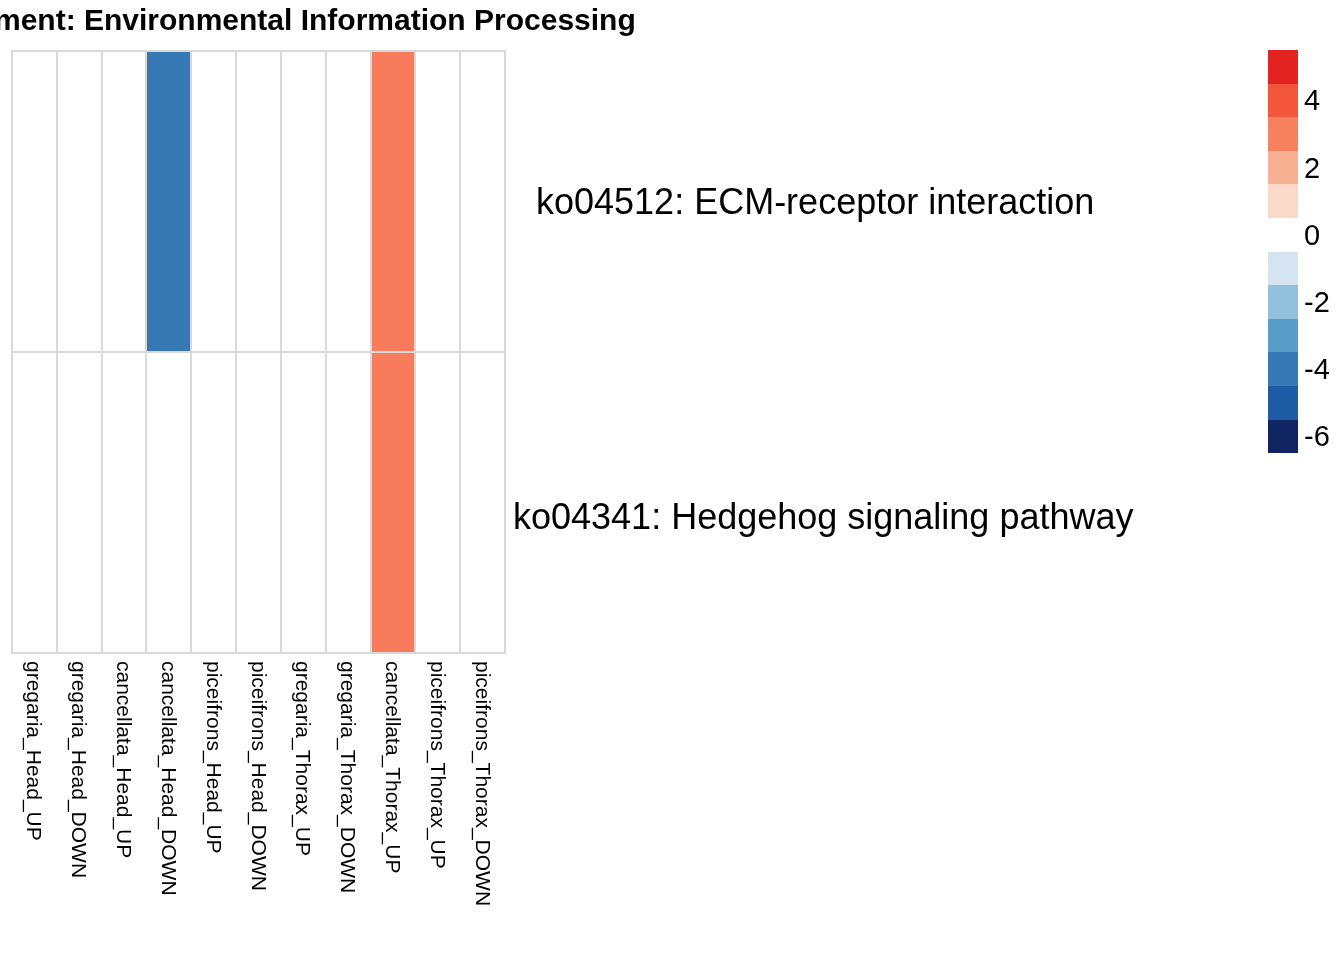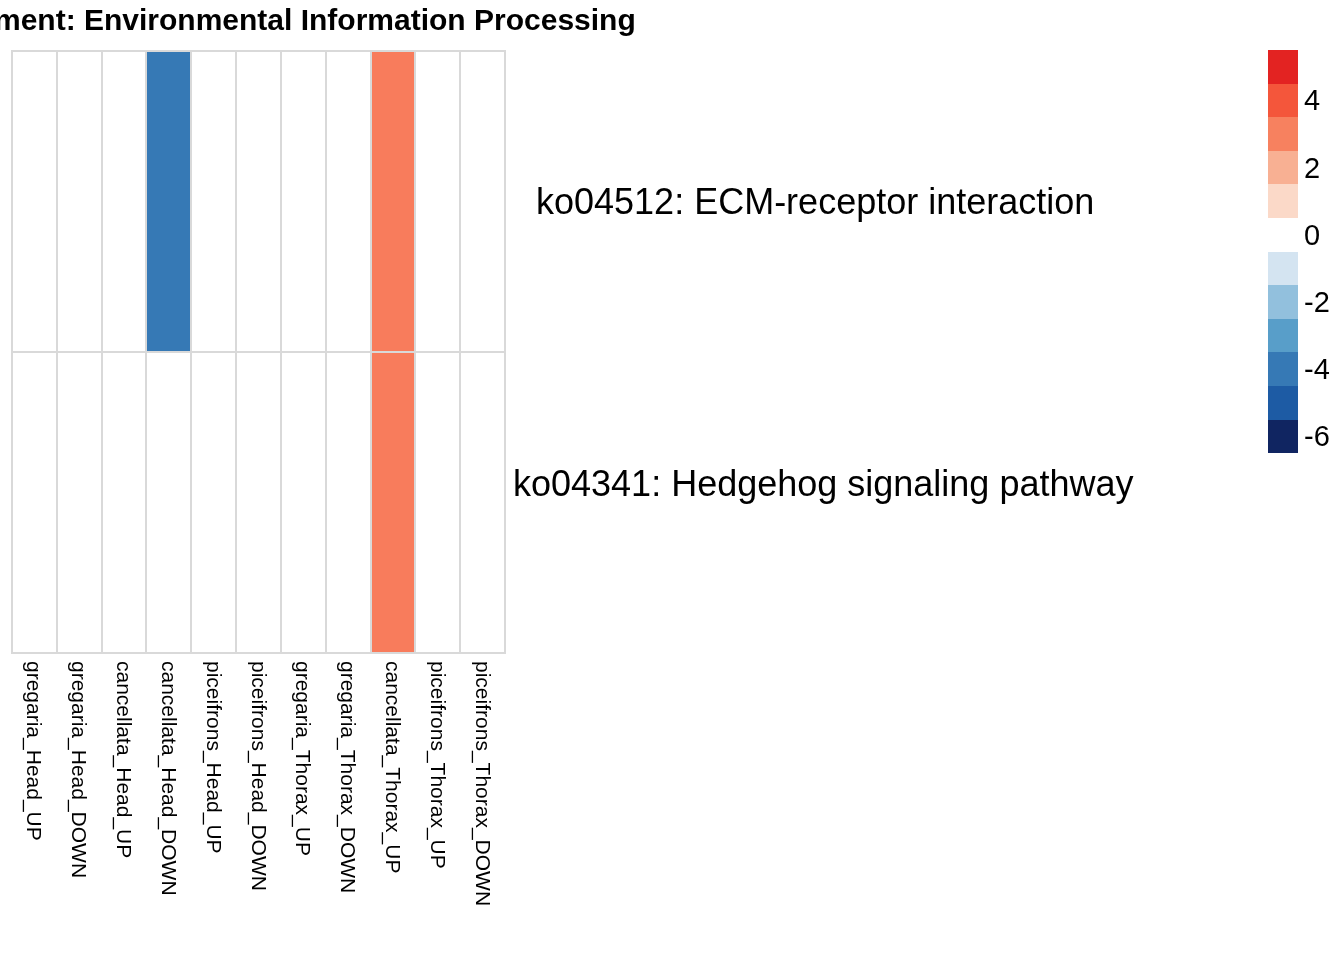--- a/index.html
+++ b/index.html
@@ -109,21 +109,21 @@
       <div class="col-label" style="left: 213.682px; top: 661px; transform: translateX(-50%);">piceifrons_Head_UP</div>
       <div class="col-label" style="left: 258.5px; top: 661px; transform: translateX(-50%);">piceifrons_Head_DOWN</div>
       <div class="col-label" style="left: 303.318px; top: 661px; transform: translateX(-50%);">gregaria_Thorax_UP</div>
       <div class="col-label" style="left: 348.136px; top: 661px; transform: translateX(-50%);">gregaria_Thorax_DOWN</div>
       <div class="col-label" style="left: 392.955px; top: 661px; transform: translateX(-50%);">cancellata_Thorax_UP</div>
       <div class="col-label" style="left: 437.773px; top: 661px; transform: translateX(-50%);">piceifrons_Thorax_UP</div>
       <div class="col-label" style="left: 482.591px; top: 661px; transform: translateX(-50%);">piceifrons_Thorax_DOWN</div>
     </div>
   <div id="row-labels">
       <div class="row-label" style="left: 536px; top: 201.5px;">ko04512: ECM-receptor interaction</div>
-      <div class="row-label" style="left: 513px; top: 484px;">ko04341: Hedgehog signaling pathway</div>
+      <div class="row-label" style="left: 513px; top: 517px;">ko04341: Hedgehog signaling pathway</div>
     </div>
   <div id="legend-blocks">
       <div class="legend-block" style="height: 33.6px; background: rgb(227, 35, 34);"></div>
       <div class="legend-block" style="height: 33.6px; background: rgb(244, 86, 59);"></div>
       <div class="legend-block" style="height: 33.6px; background: rgb(247, 129, 95);"></div>
       <div class="legend-block" style="height: 33.6px; background: rgb(248, 176, 147);"></div>
       <div class="legend-block" style="height: 33.6px; background: rgb(251, 217, 200);"></div>
       <div class="legend-block" style="height: 33.6px; background: rgb(255, 255, 255);"></div>
       <div class="legend-block" style="height: 33.6px; background: rgb(212, 228, 241);"></div>
       <div class="legend-block" style="height: 33.6px; background: rgb(146, 192, 221);"></div>

